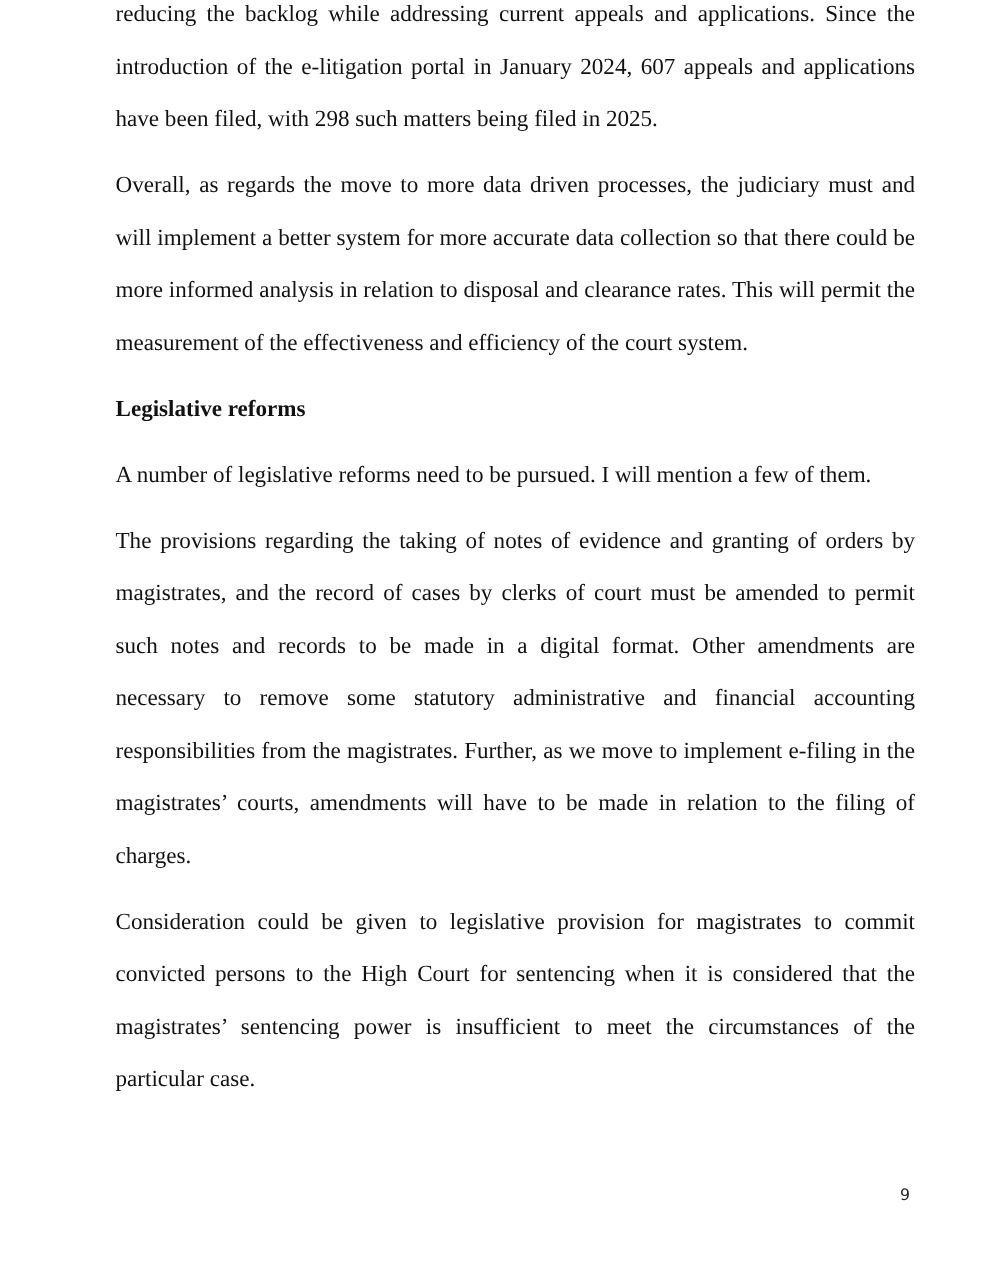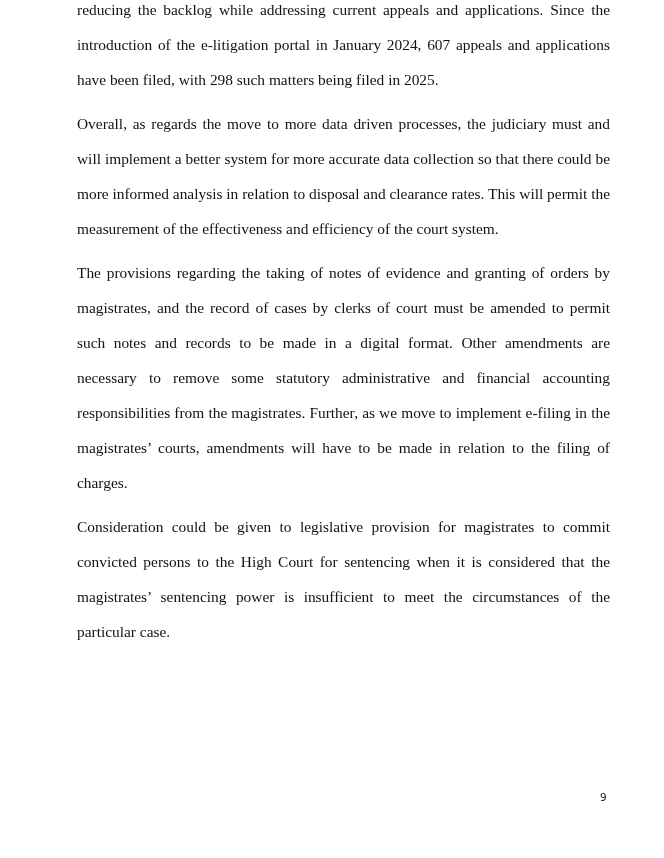--- a/index.html
+++ b/index.html
@@ -40,17 +40,19 @@
       font-size: 10.5px;
       color: #222222;
     }
   </style>
 </head>
 <body>
 
 <div class="page">
   <p class="para">reducing the backlog while addressing current appeals and applications. Since the introduction of the e-litigation portal in January 2024, 607 appeals and applications have been filed, with 298 such matters being filed in 2025.</p>
   <p class="para">Overall, as regards the move to more data driven processes, the judiciary must and will implement a better system for more accurate data collection so that there could be more informed analysis in relation to disposal and clearance rates. This will permit the measurement of the effectiveness and efficiency of the court system.</p>
+  <p class="heading">Legislative reforms</p>
+  <p class="para">A number of legislative reforms need to be pursued. I will mention a few of them.</p>
   <p class="para">The provisions regarding the taking of notes of evidence and granting of orders by magistrates, and the record of cases by clerks of court must be amended to permit such notes and records to be made in a digital format. Other amendments are necessary to remove some statutory administrative and financial accounting responsibilities from the magistrates. Further, as we move to implement e-filing in the magistrates’ courts, amendments will have to be made in relation to the filing of charges.</p>
   <p class="para">Consideration could be given to legislative provision for magistrates to commit convicted persons to the High Court for sentencing when it is considered that the magistrates’ sentencing power is insufficient to meet the circumstances of the particular case.</p>
 </div>
 
 <div class="page-number">9</div>
 
 </body></html>

